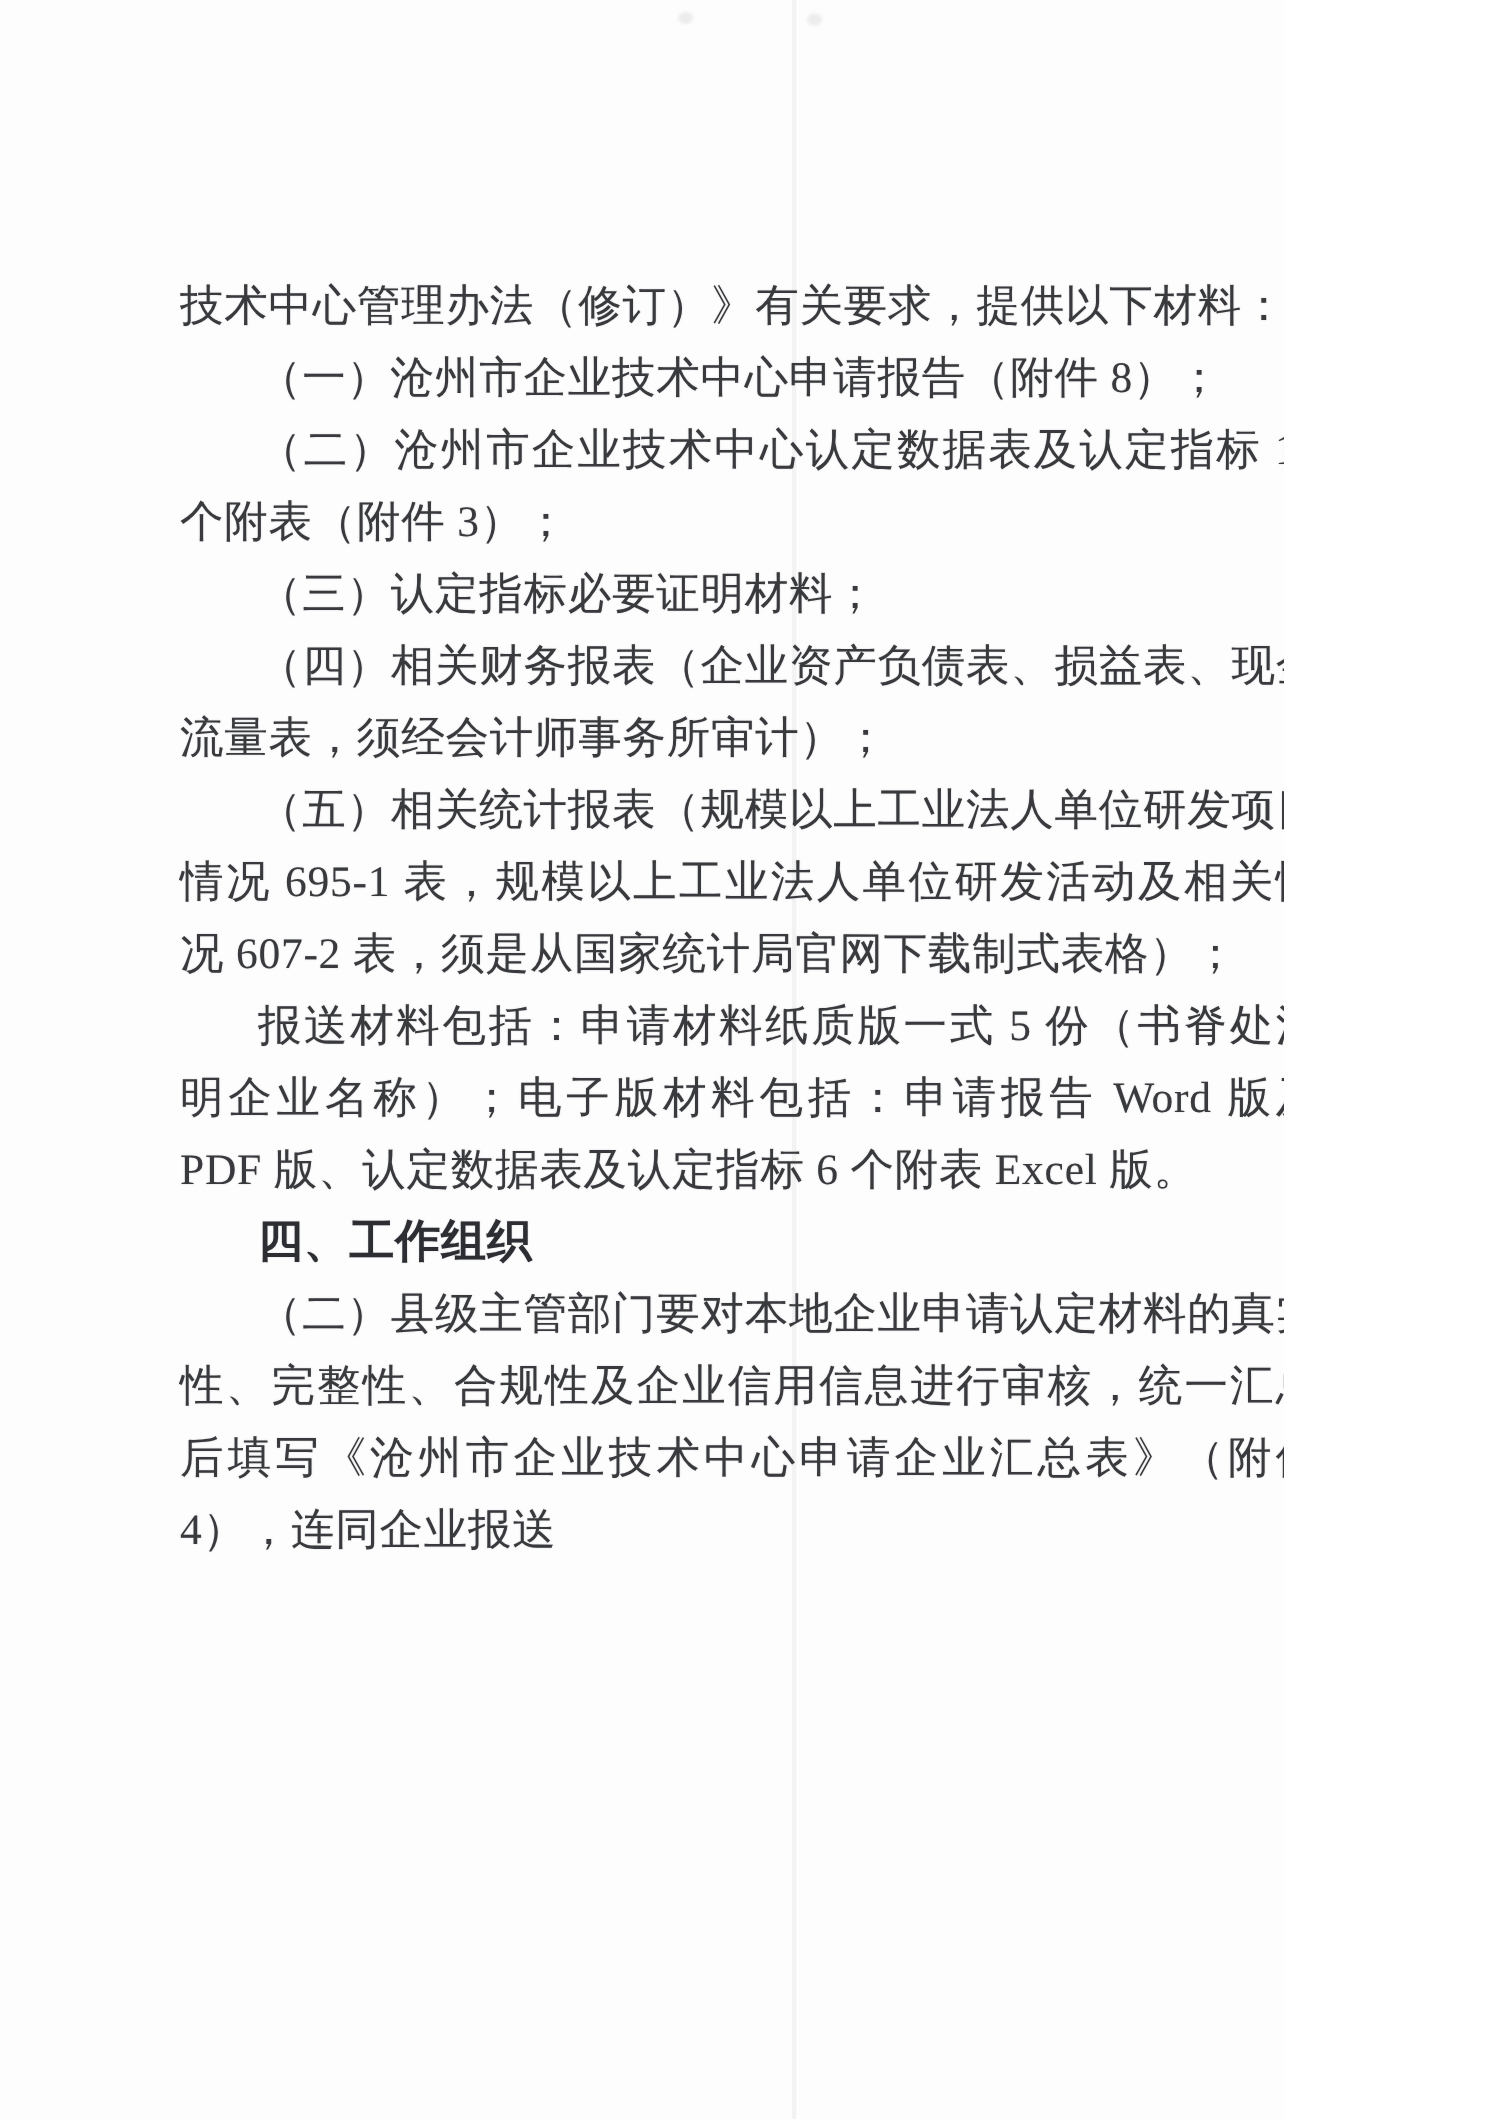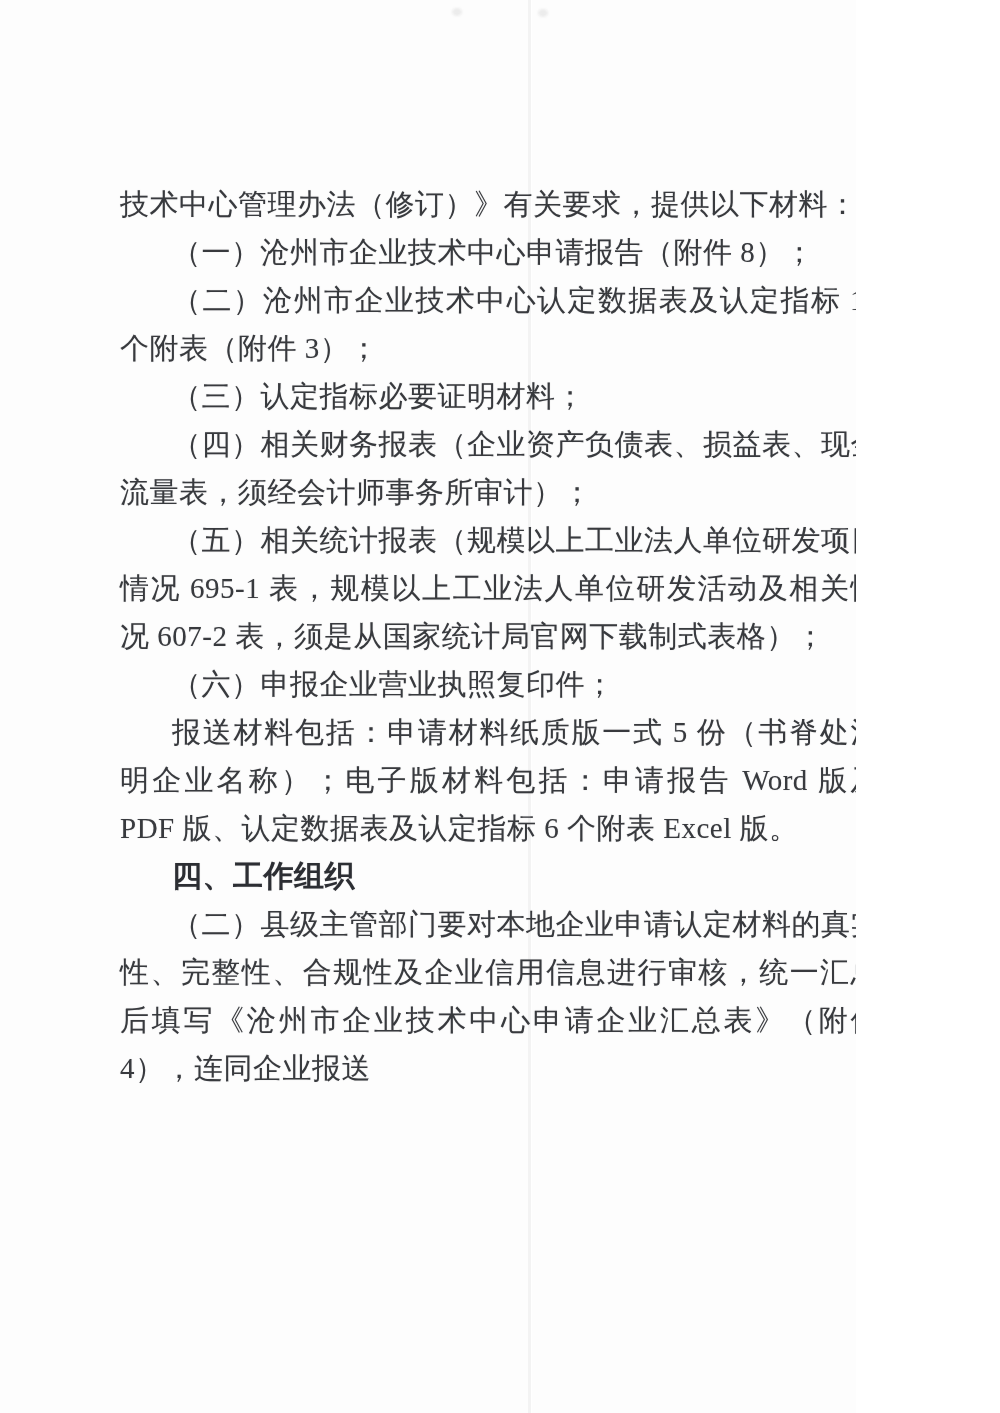--- a/index.html
+++ b/index.html
@@ -84,21 +84,20 @@
     <p class="indent">（一）沧州市企业技术中心申请报告（附件 8）；</p>
 
     <p class="indent">（二）沧州市企业技术中心认定数据表及认定指标 12 个附表（附件 3）；</p>
 
     <p class="indent">（三）认定指标必要证明材料；</p>
 
     <p class="indent">（四）相关财务报表（企业资产负债表、损益表、现金流量表，须经会计师事务所审计）；</p>
 
     <p class="indent">（五）相关统计报表（规模以上工业法人单位研发项目情况 695-1 表，规模以上工业法人单位研发活动及相关情况 607-2 表，须是从国家统计局官网下载制式表格）；</p>
 
-    <p class="indent">（六）申报企业营业执照复印件；</p>
 
 
     <p class="indent">报送材料包括：申请材料纸质版一式 5 份（书脊处注明企业名称）；电子版材料包括：申请报告 Word 版及 PDF 版、认定数据表及认定指标 6 个附表 Excel 版。</p>
 
     <h2 class="section-heading">四、工作组织</h2>
 
 
     <p class="indent">（二）县级主管部门要对本地企业申请认定材料的真实性、完整性、合规性及企业信用信息进行审核，统一汇总后填写《沧州市企业技术中心申请企业汇总表》（附件 4），连同企业报送</p>
 
   </main>

